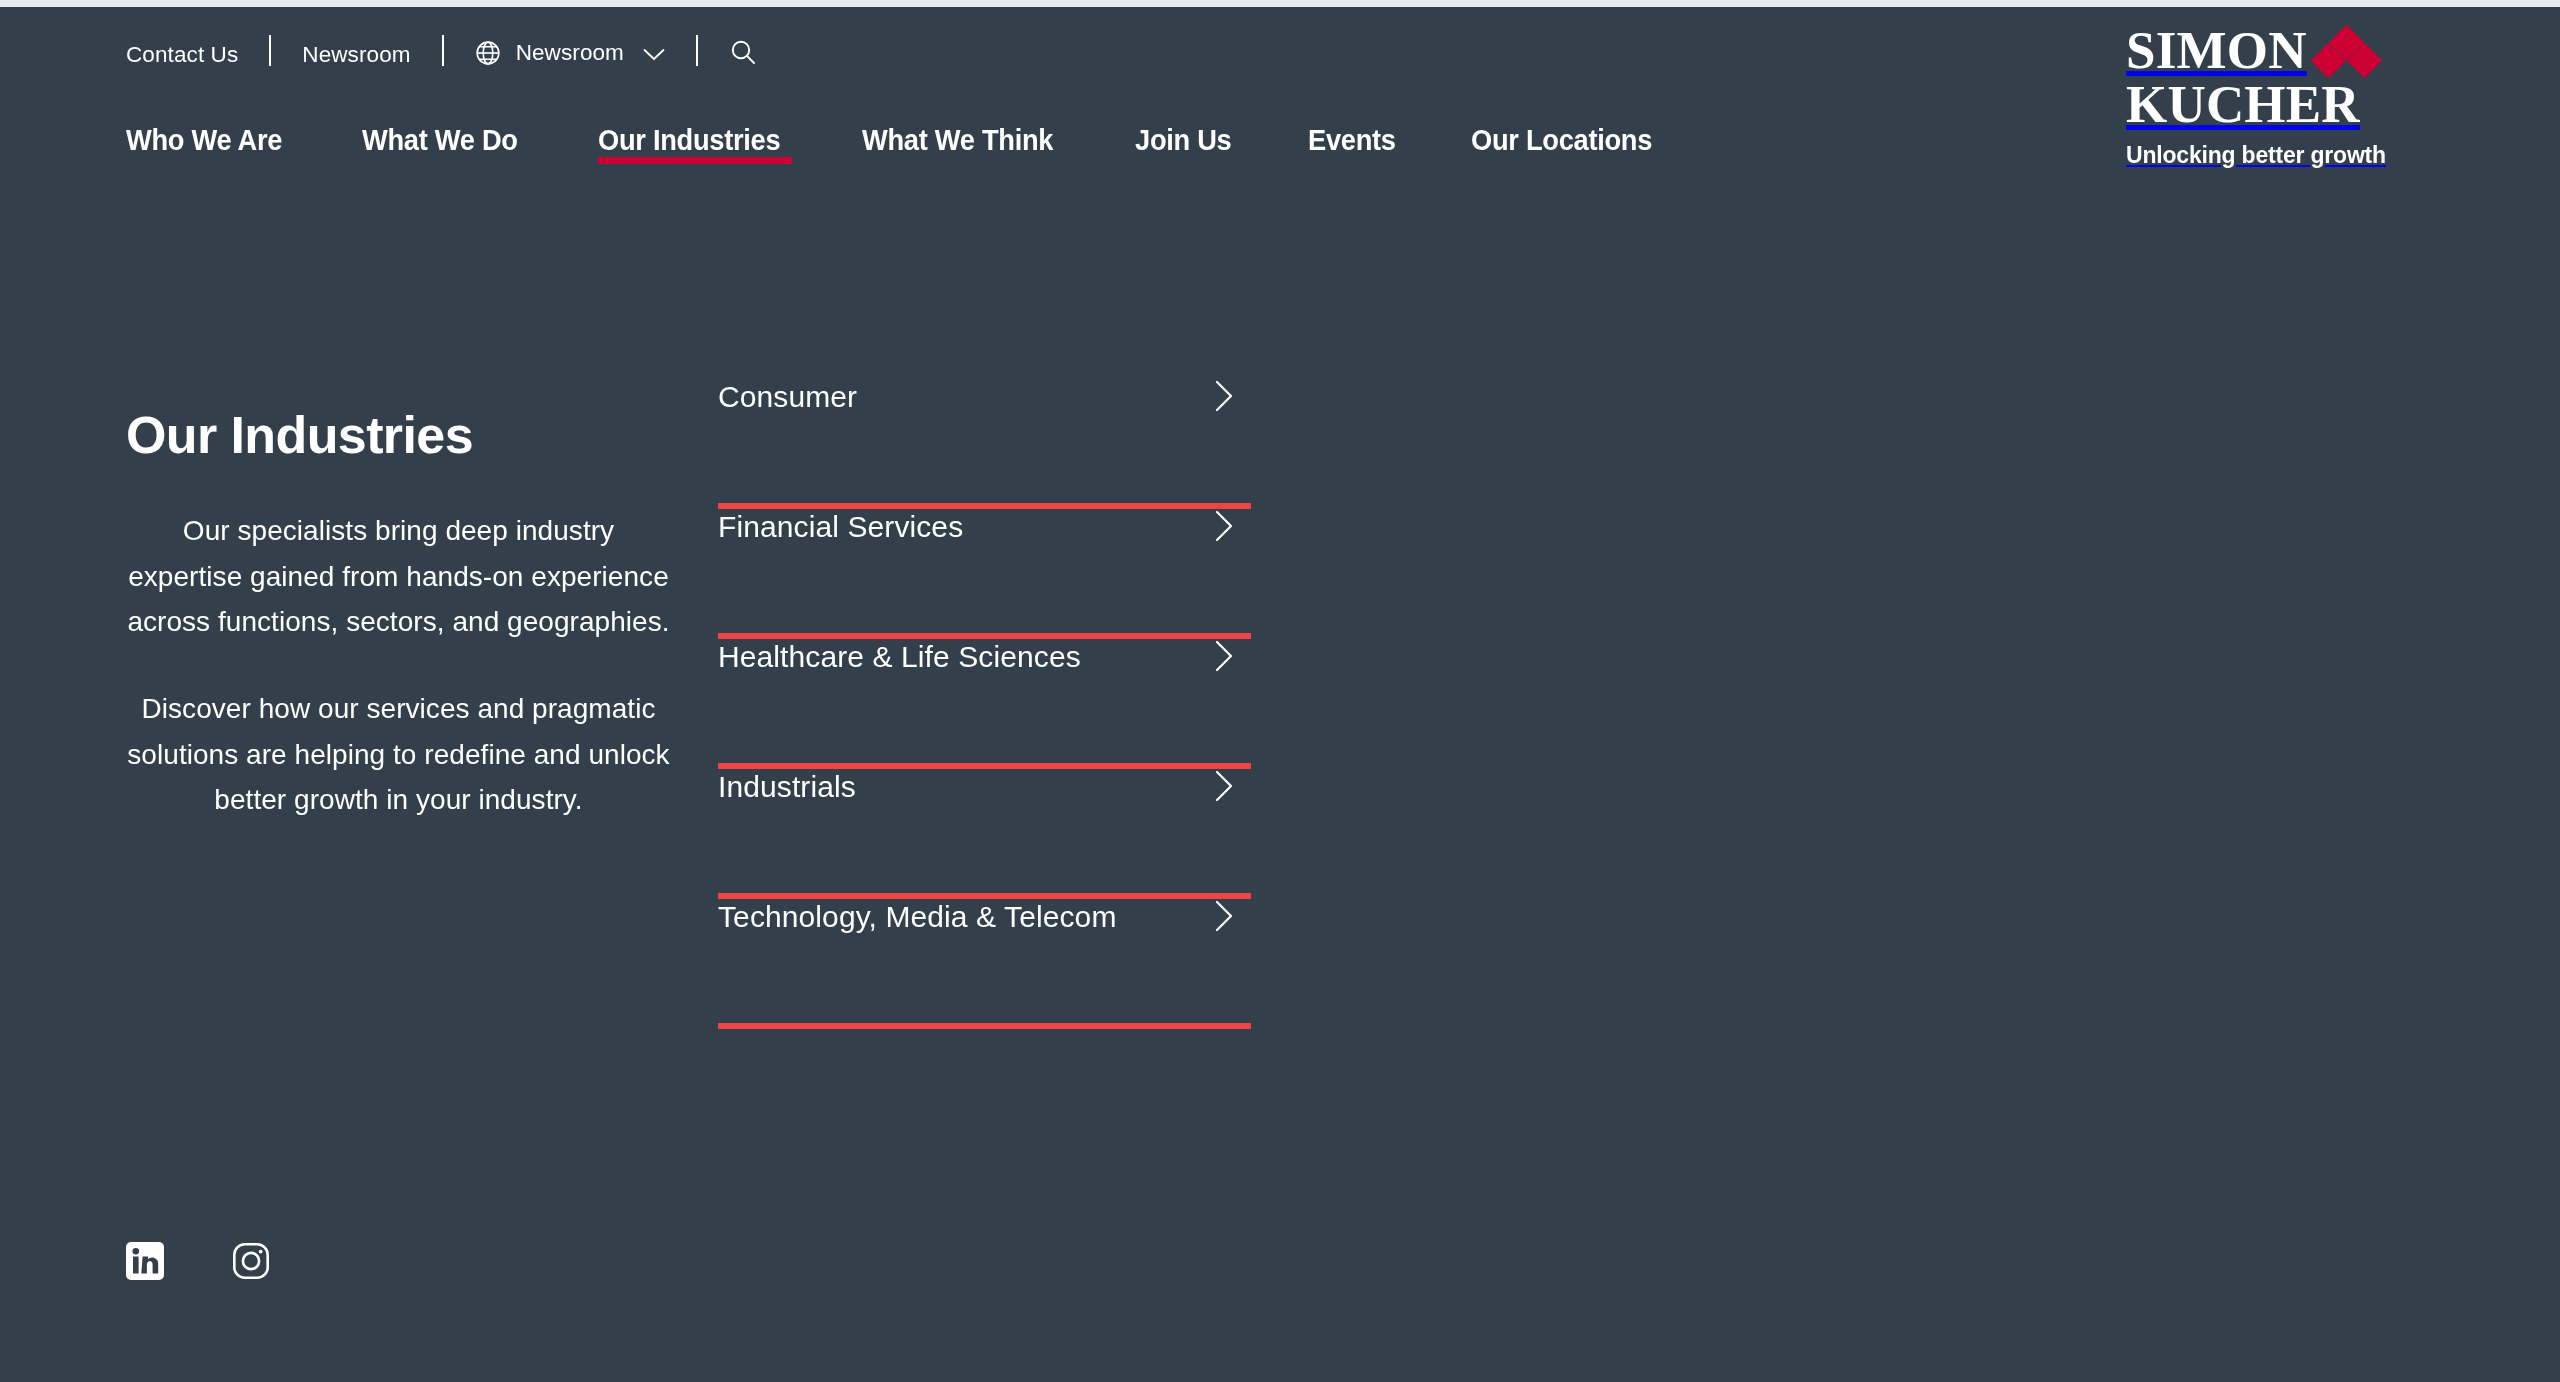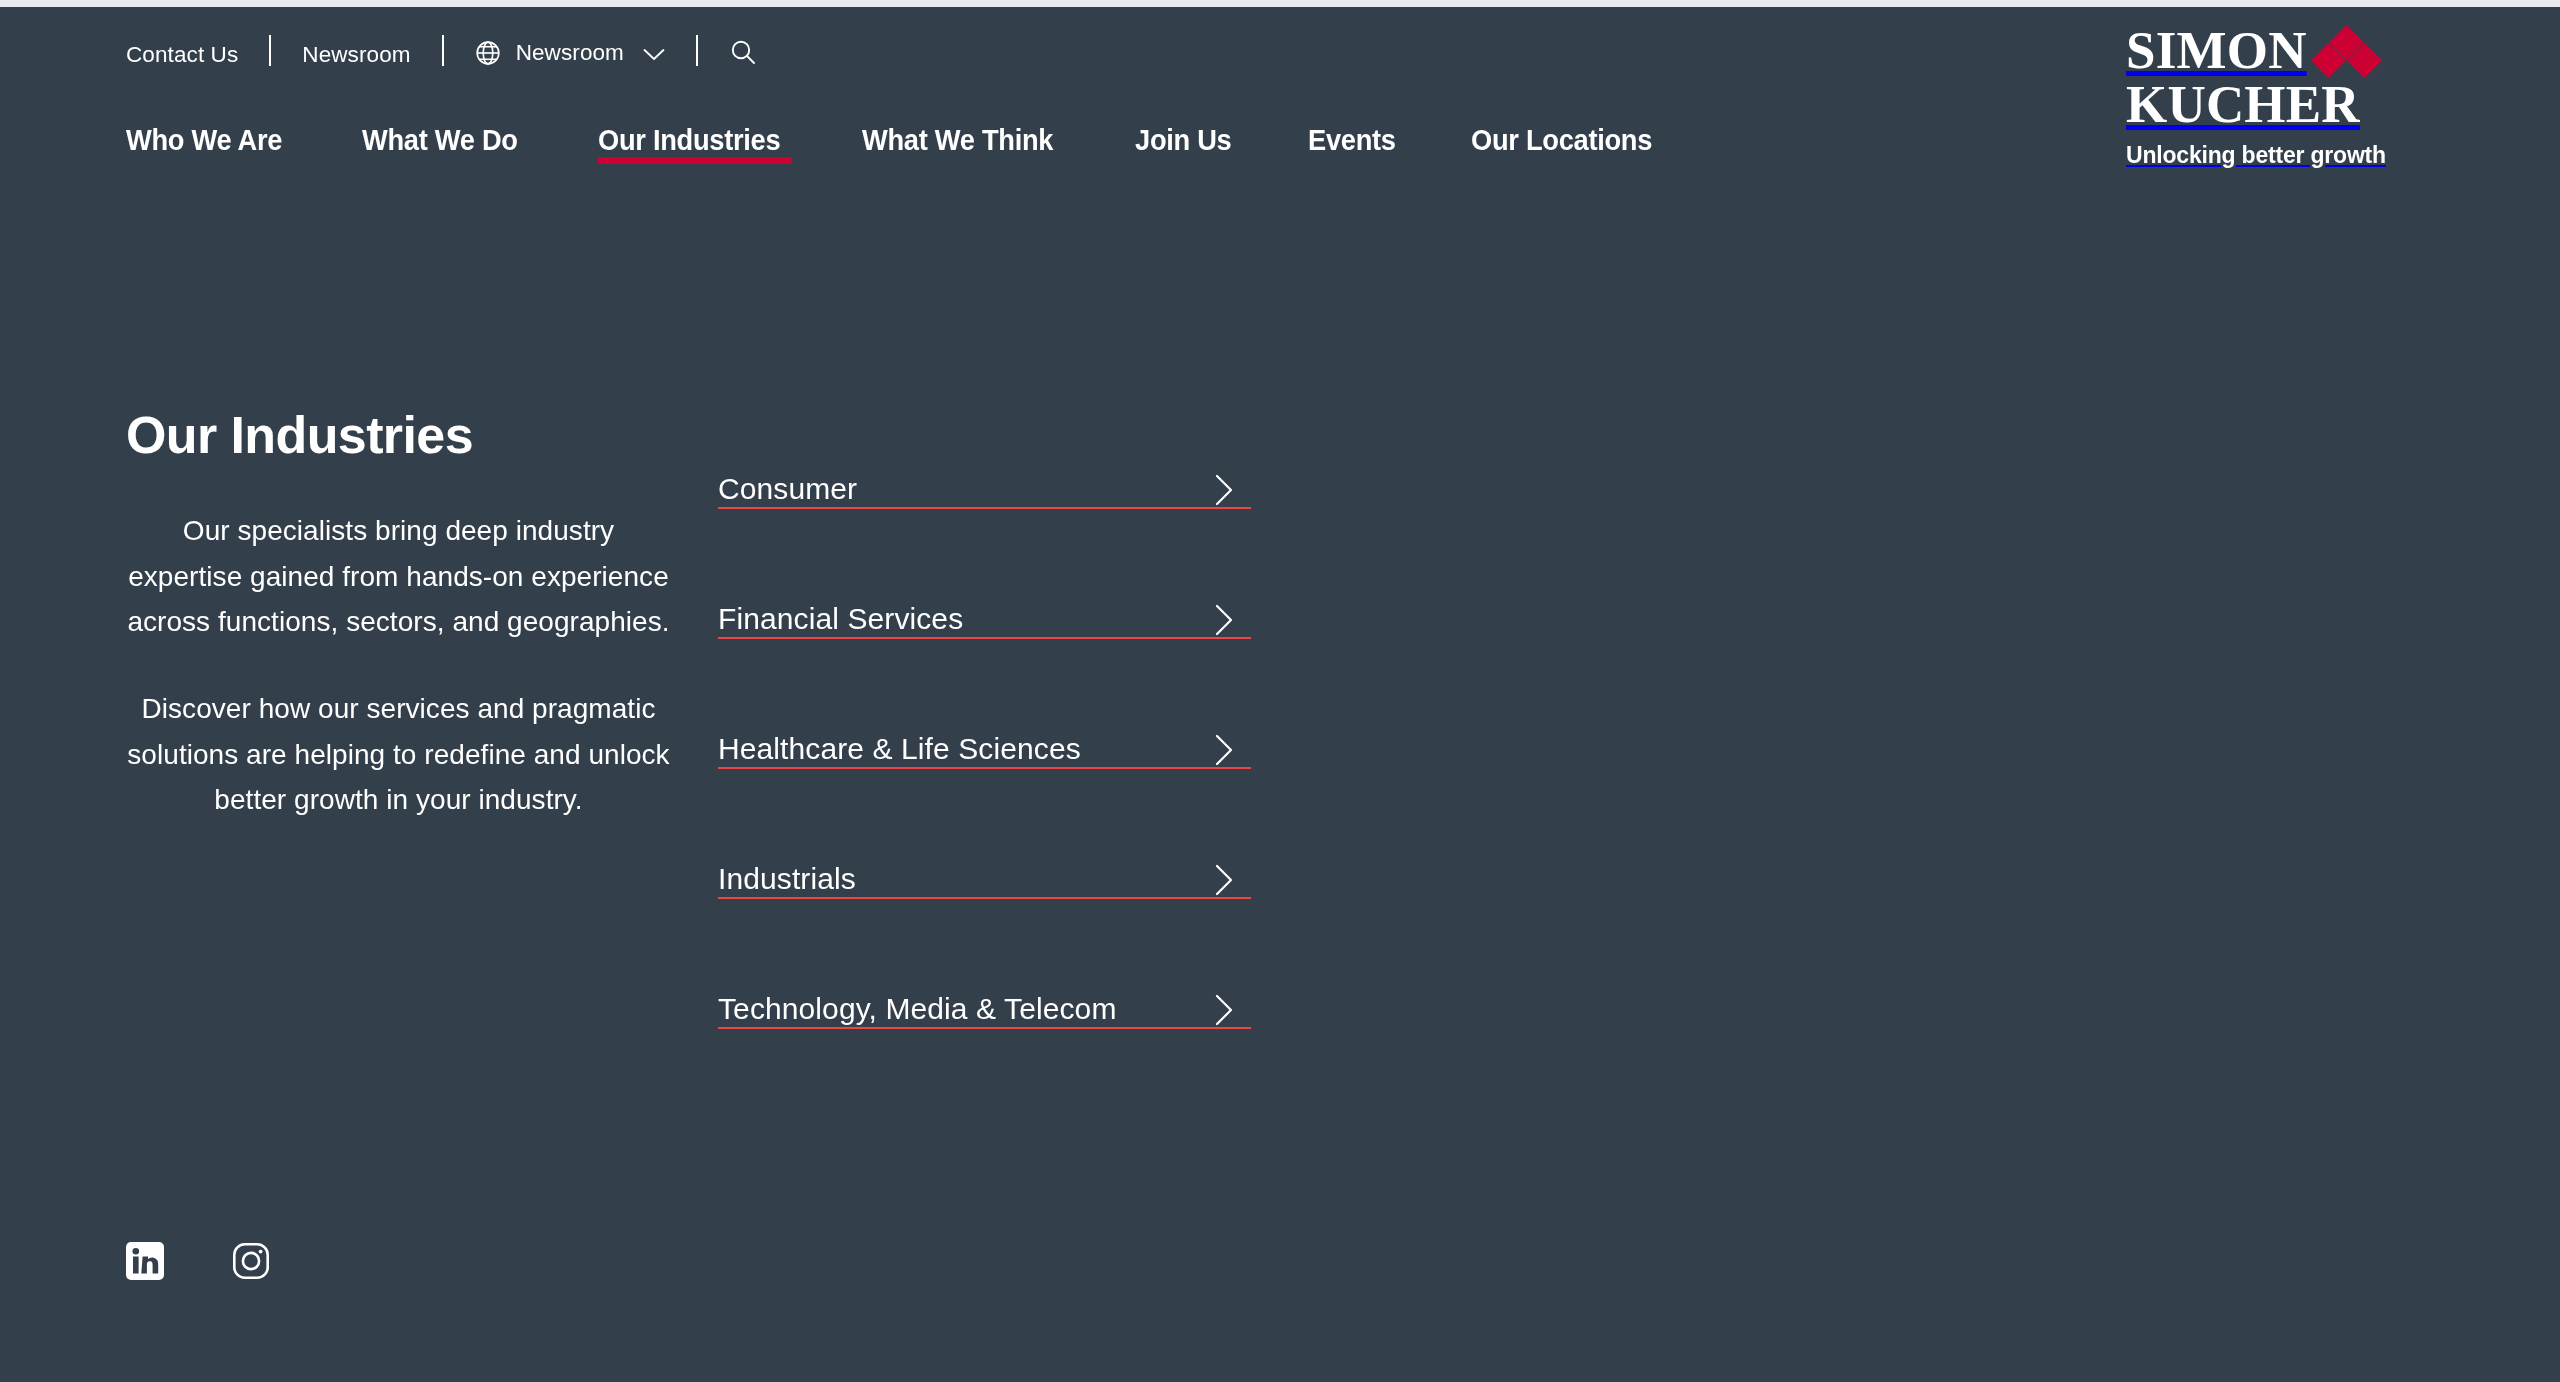--- a/index.html
+++ b/index.html
@@ -160,24 +160,24 @@
   .intro-para + .intro-para { margin-top:42px; }
 
   
   .industries-list {
     position:absolute;
     top:372px; left:718px;
     width:533px;
   }
   .industry-row {
     display:flex;
-    align-items:flex-end;
+    align-items:flex-start;
     justify-content:space-between;
     height:130px;
-    border-bottom:2px solid #ef4444;
+    border-bottom:6px solid #ef4444;
     text-decoration:none;
     cursor:pointer;
   }
   .industry-label {
     color:#ffffff;
     font-size:30px;
     font-weight:400;
     letter-spacing:.1px;
     line-height:1.2;
     white-space:nowrap;

